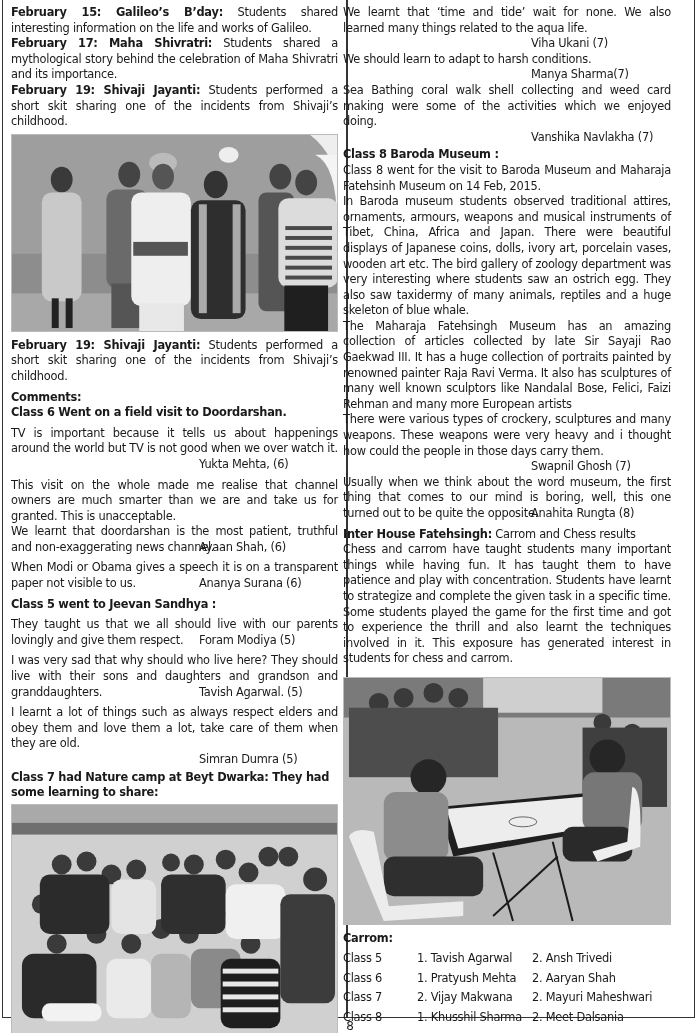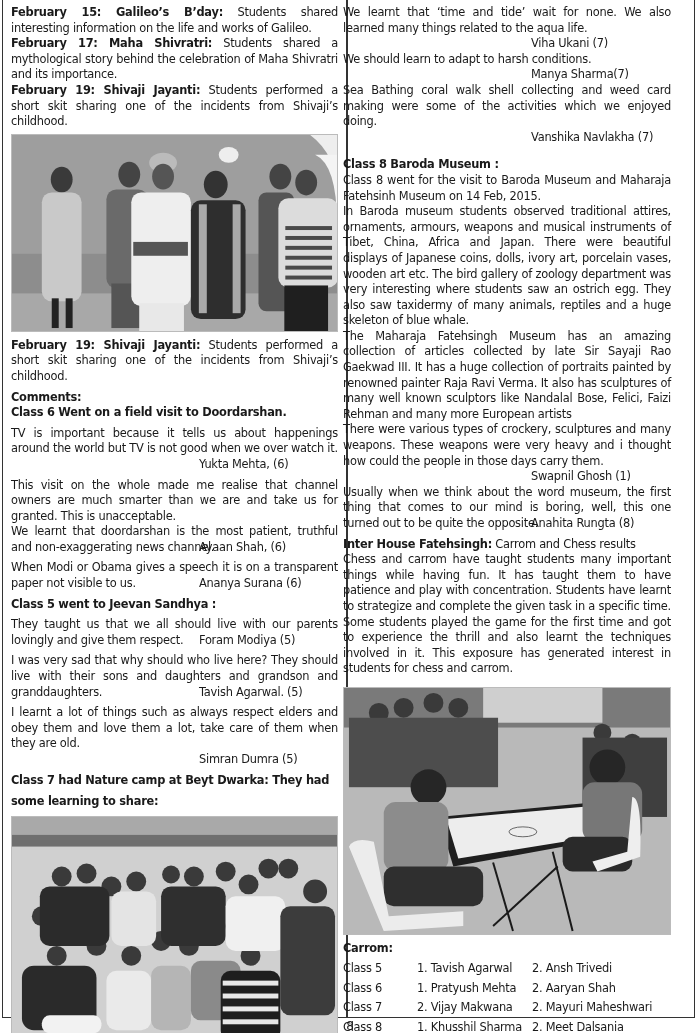--- a/index.html
+++ b/index.html
@@ -120,21 +120,21 @@
   </div>
   <div class="gap">
     <div class="p">I was very sad that why should who live here? They should live with their sons and daughters and grandson and granddaughters.</div>
     <div style="margin-top:-15.6px;" class="sig">Tavish Agarwal. (5)</div>
   </div>
   <div class="gap">
     <div class="p">I learnt a lot of things such as always respect elders and obey them and love them a lot, take care of them when they are old.</div>
     <div class="sig">Simran Dumra (5)</div>
   </div>
 
-  <div class="b" style="margin-top:2px;line-height:21px;">Class 7 had Nature camp at Beyt Dwarka: They had some learning to share:</div>
+  <div class="b" style="margin-top:2px;line-height:15px;">Class 7 had Nature camp at Beyt Dwarka: They had some learning to share:</div>
 
   <div class="photo" style="width:327px;height:243px;margin-top:4px;">
     <svg viewBox="0 0 327 243" preserveAspectRatio="none">
       <rect width="327" height="243" fill="#c8c8c8"></rect>
       <rect width="327" height="18" fill="#a9a9a9"></rect>
       <rect y="18" width="327" height="12" fill="#6f6f6f"></rect>
       <rect y="30" width="327" height="213" fill="#d0d0d0"></rect>
       <g fill="#3a3a3a">
         <circle cx="50" cy="60" r="10"></circle>
           <circle cx="75" cy="57" r="10"></circle>
@@ -187,26 +187,26 @@
   </div>
   <div>
     <div class="p">We should learn to adapt to harsh conditions.</div>
     <div class="sig">Manya Sharma(7)</div>
   </div>
   <div>
     <div class="p" style="text-align-last:justify;">Sea Bathing coral walk shell collecting and weed card making were some of the activities which we enjoyed doing.</div>
     <div class="sig">Vanshika Navlakha (7)</div>
   </div>
 
-  <div class="b" style="margin-top:12px;">Class 8 Baroda Museum :</div>
+  <div class="b" style="margin-top:2px;">Class 8 Baroda Museum :</div>
   <div class="p">Class 8 went for the visit to Baroda Museum and Maharaja Fatehsinh Museum on 14 Feb, 2015.</div>
   <div class="p">In Baroda museum students observed traditional attires, ornaments, armours, weapons and musical instruments of Tibet, China, Africa and Japan. There were beautiful displays of Japanese coins, dolls, ivory art, porcelain vases, wooden art etc. The bird gallery of zoology department was very interesting where students saw an ostrich egg. They also saw taxidermy of many animals, reptiles and a huge skeleton of blue whale.</div>
   <div class="p">The Maharaja Fatehsingh Museum has an amazing collection of articles collected by late Sir Sayaji Rao Gaekwad III. It has a huge collection of portraits painted by renowned painter Raja Ravi Verma. It also has sculptures of many well known sculptors like Nandalal Bose, Felici, Faizi Rehman and many more European artists</div>
   <div class="p">There were various types of crockery, sculptures and many weapons. These weapons were very heavy and i thought how could the people in those days carry them.</div>
-  <div class="sig">Swapnil Ghosh (1)</div>
+  <div class="sig">Swapnil Ghosh (7)</div>
 
   <div>
     <div class="p">Usually when we think about the word museum, the first thing that comes to our mind is boring, well, this one turned out to be quite the opposite.</div>
     <div style="margin-top:-15.6px;" class="sig">Anahita Rungta (8)</div>
   </div>
 
   <div class="gap">
     <span class="b">Inter House Fatehsingh:</span><span> Carrom and Chess results</span>
   </div>
   <div class="p">Chess and carrom have taught students many important things while having fun. It has taught them to have patience and play with concentration. Students have learnt to strategize and complete the given task in a specific time. Some students played the game for the first time and got to experience the thrill and also learnt the techniques involved in it. This exposure has generated interest in students for  chess and carrom.</div>

